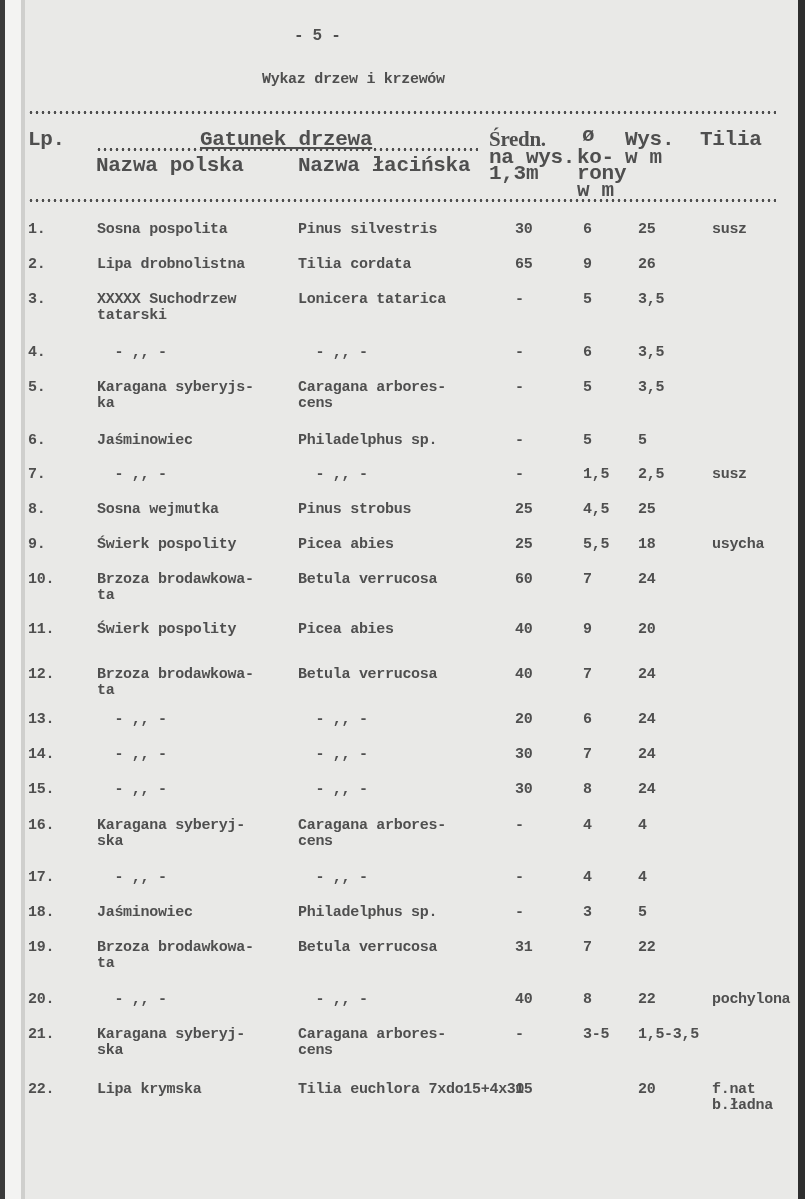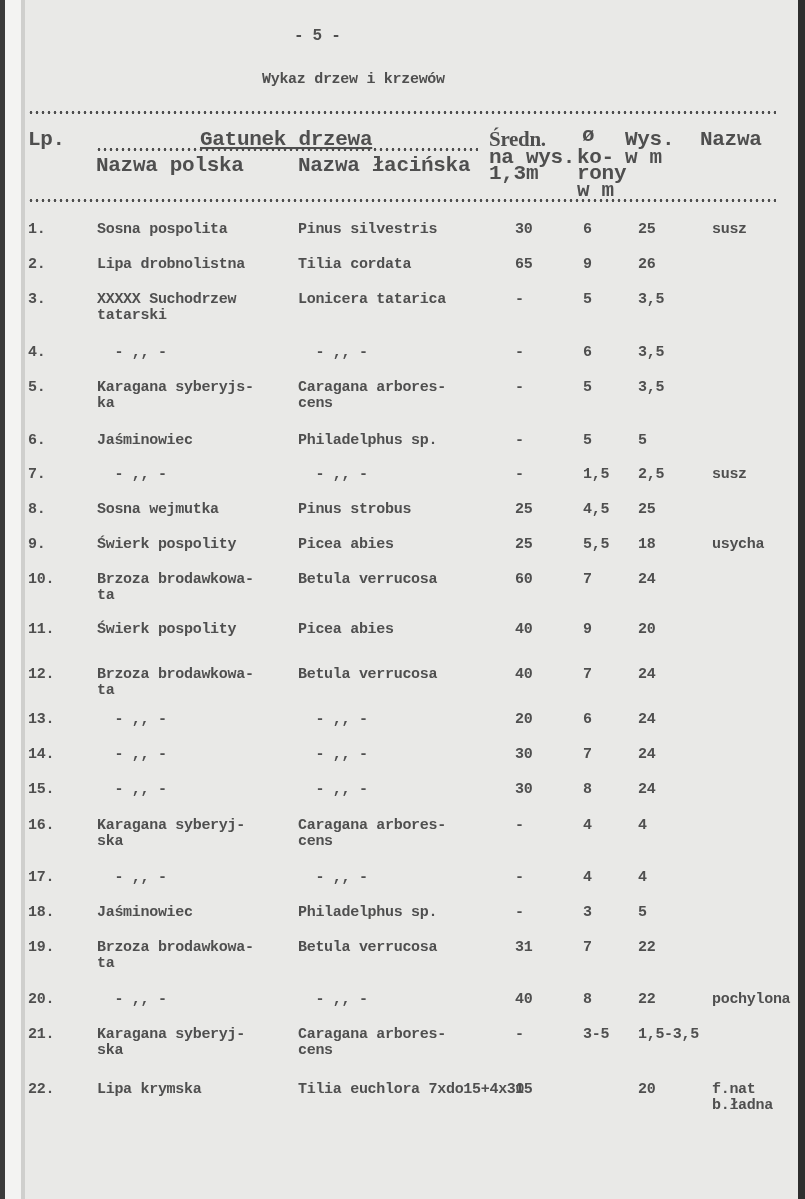--- a/index.html
+++ b/index.html
@@ -73,21 +73,21 @@
 <div class="t h-lacinska">Nazwa łacińska</div>
 <div class="t h-sredn1">Średn.</div>
 <div class="t h-sredn2">na wys.</div>
 <div class="t h-sredn3">1,3m</div>
 <div class="t h-fi1">ø</div>
 <div class="t h-fi2">ko-</div>
 <div class="t h-fi3">rony</div>
 <div class="t h-fi4">w m</div>
 <div class="t h-wys1">Wys.</div>
 <div class="t h-wys2">w m</div>
-<div class="t h-uwagi">Nazwa</div>
+<div class="t h-uwagi">Tilia</div>
 <div class="dash-line hl3"></div>
 
 <div id="rows">
     <div class="row" style="top: 222px;">
       <span class="c c-lp">1.</span>
       <span class="c c-pl">Sosna pospolita</span>
       <span class="c c-pl" style="top: 16px;"></span>
       <span class="c c-la">Pinus silvestris</span>
       <span class="c c-la" style="top: 16px;"></span>
       <span class="c c-sr">30</span>

